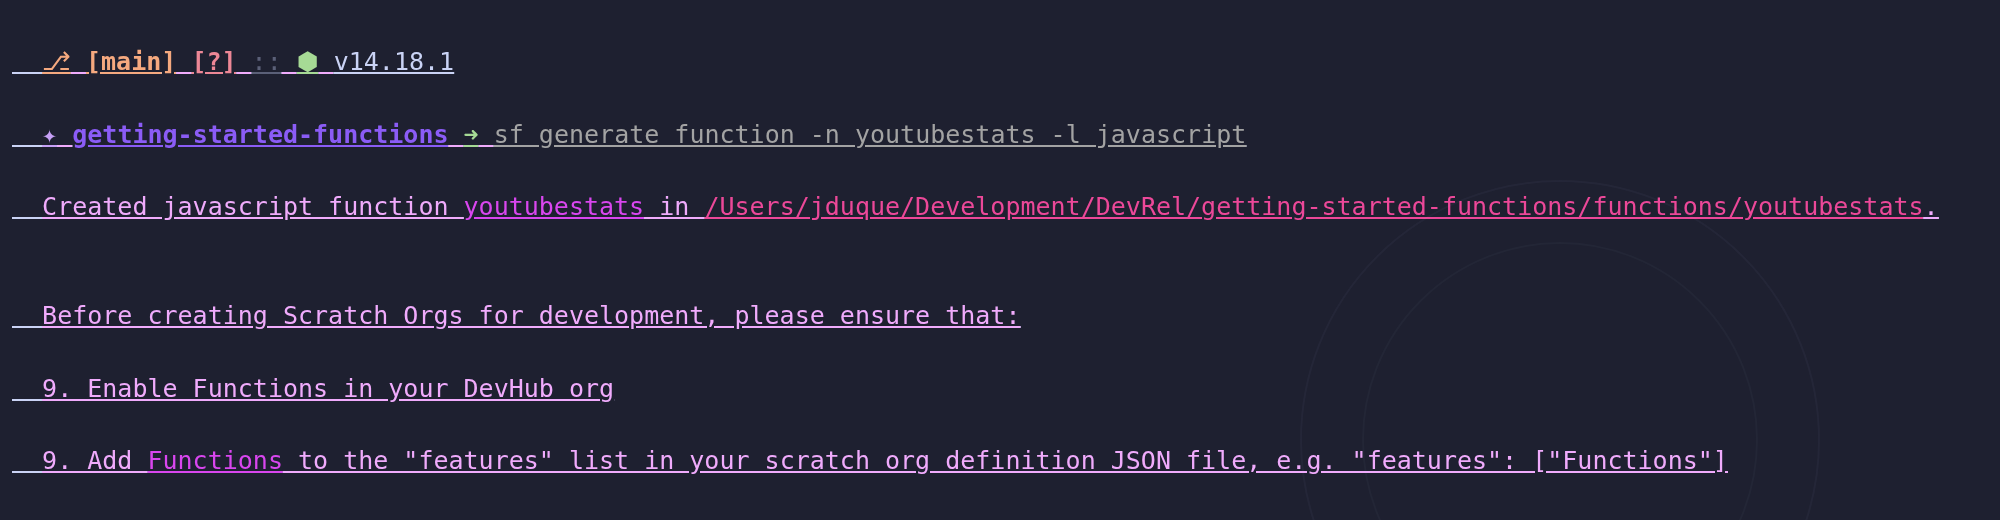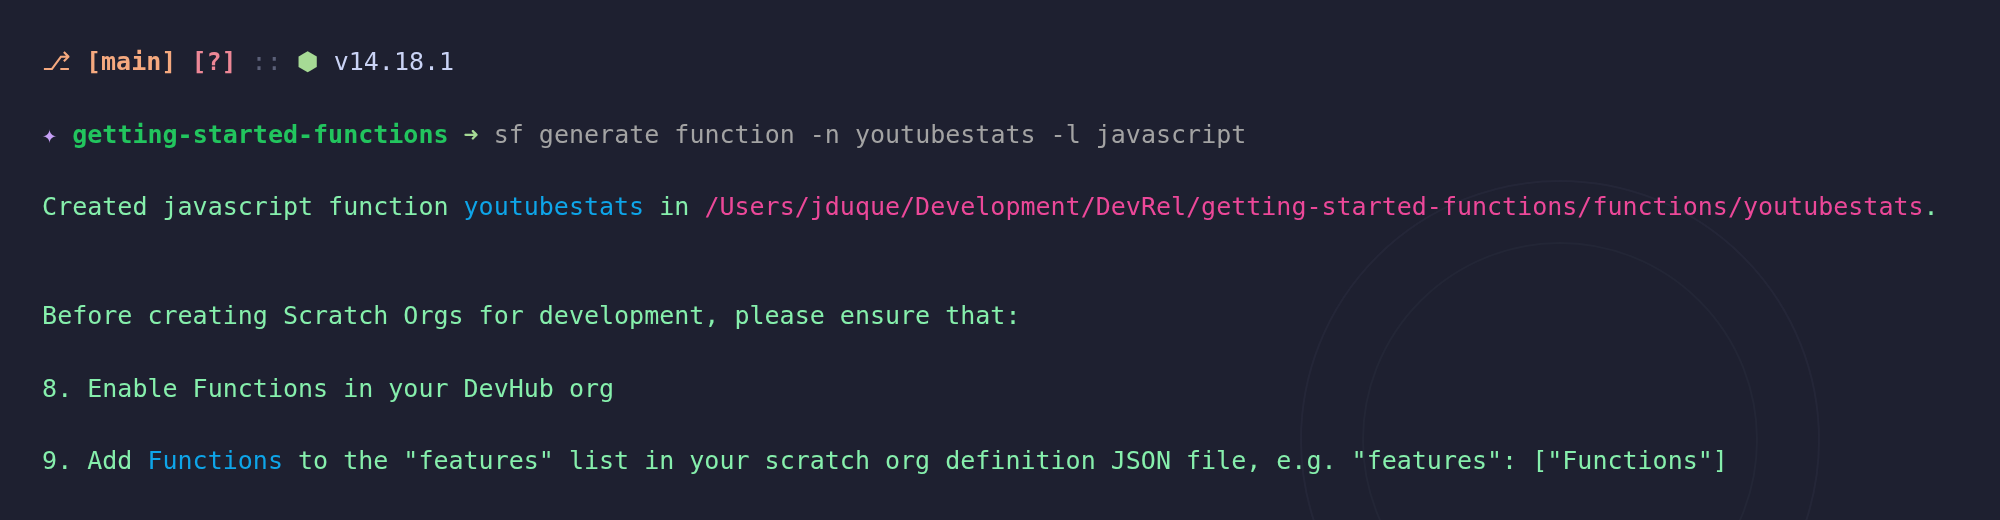--- a/index.html
+++ b/index.html
@@ -1,18 +1,19 @@
 <!DOCTYPE html>
 <html><head>
 <meta charset="utf-8">
 <style>
   * {
     margin: 0;
     padding: 0;
     box-sizing: border-box;
+    text-decoration: underline;
   }
   body {
     background-color: #1e2030;
     color: #cad3f5;
     font-family: 'Menlo', 'Monaco', 'Consolas', monospace;
     font-size: 25px;
     line-height: 1.45;
     padding: 8px 12px;
     width: 2000px;
     height: 520px;
@@ -40,38 +41,38 @@
   .hex-icon {
     color: #a6da95;
   }
   .version {
     color: #cad3f5;
   }
   .sparkle {
     color: #c6a0f6;
   }
   .project {
-    color: #22c55e;
+    color: #8b5cf6;
     font-weight: bold;
   }
   .arrow {
     color: #a6da95;
     font-weight: bold;
   }
   .command {
     color: #a3a3a3;
   }
   .fn-name {
-    color: #0ea5e9;
+    color: #d946ef;
   }
   .path {
     color: #ec4899;
   }
   .plain {
-    color: #86efac;
+    color: #f0abfc;
   }
   .took-label {
     color: #cad3f5;
   }
   .took-time {
     color: #eed49f;
     font-weight: bold;
   }
   .blank-line {
     height: 1.45em;
@@ -111,21 +112,21 @@
   <span class="plain">Created javascript function </span><span class="fn-name">youtubestats</span><span class="plain"> in </span><span class="path">/Users/jduque/Development/DevRel/getting-started-functions/functions/youtubestats</span><span class="plain">.</span>
 </div>
 
 <div class="blank-line"></div>
 
 <div class="line">
   <span class="plain">Before creating Scratch Orgs for development, please ensure that:</span>
 </div>
 
 <div class="line">
-  <span class="plain">8. Enable Functions in your DevHub org</span>
+  <span class="plain">9. Enable Functions in your DevHub org</span>
 </div>
 
 <div class="line">
   <span class="plain">9. Add </span><span class="fn-name">Functions</span><span class="plain"> to the "features" list in your scratch org definition JSON file, e.g. "features": ["Functions"]</span>
 </div>
 
 <div class="line">
   <span class="branch-icon">⎇</span><span class="plain"> </span><span class="branch-name">[</span><span class="branch-name">main</span><span class="branch-name">]</span><span class="plain"> </span><span class="status">[?]</span><span class="plain"> </span><span class="separator">::</span><span class="plain"> </span><span class="hex-icon">⬢</span><span class="plain"> </span><span class="version">v14.18.1</span><span class="plain"> </span><span class="took-label">took</span><span class="plain"> </span><span class="took-time">4s</span>
 </div>
 

